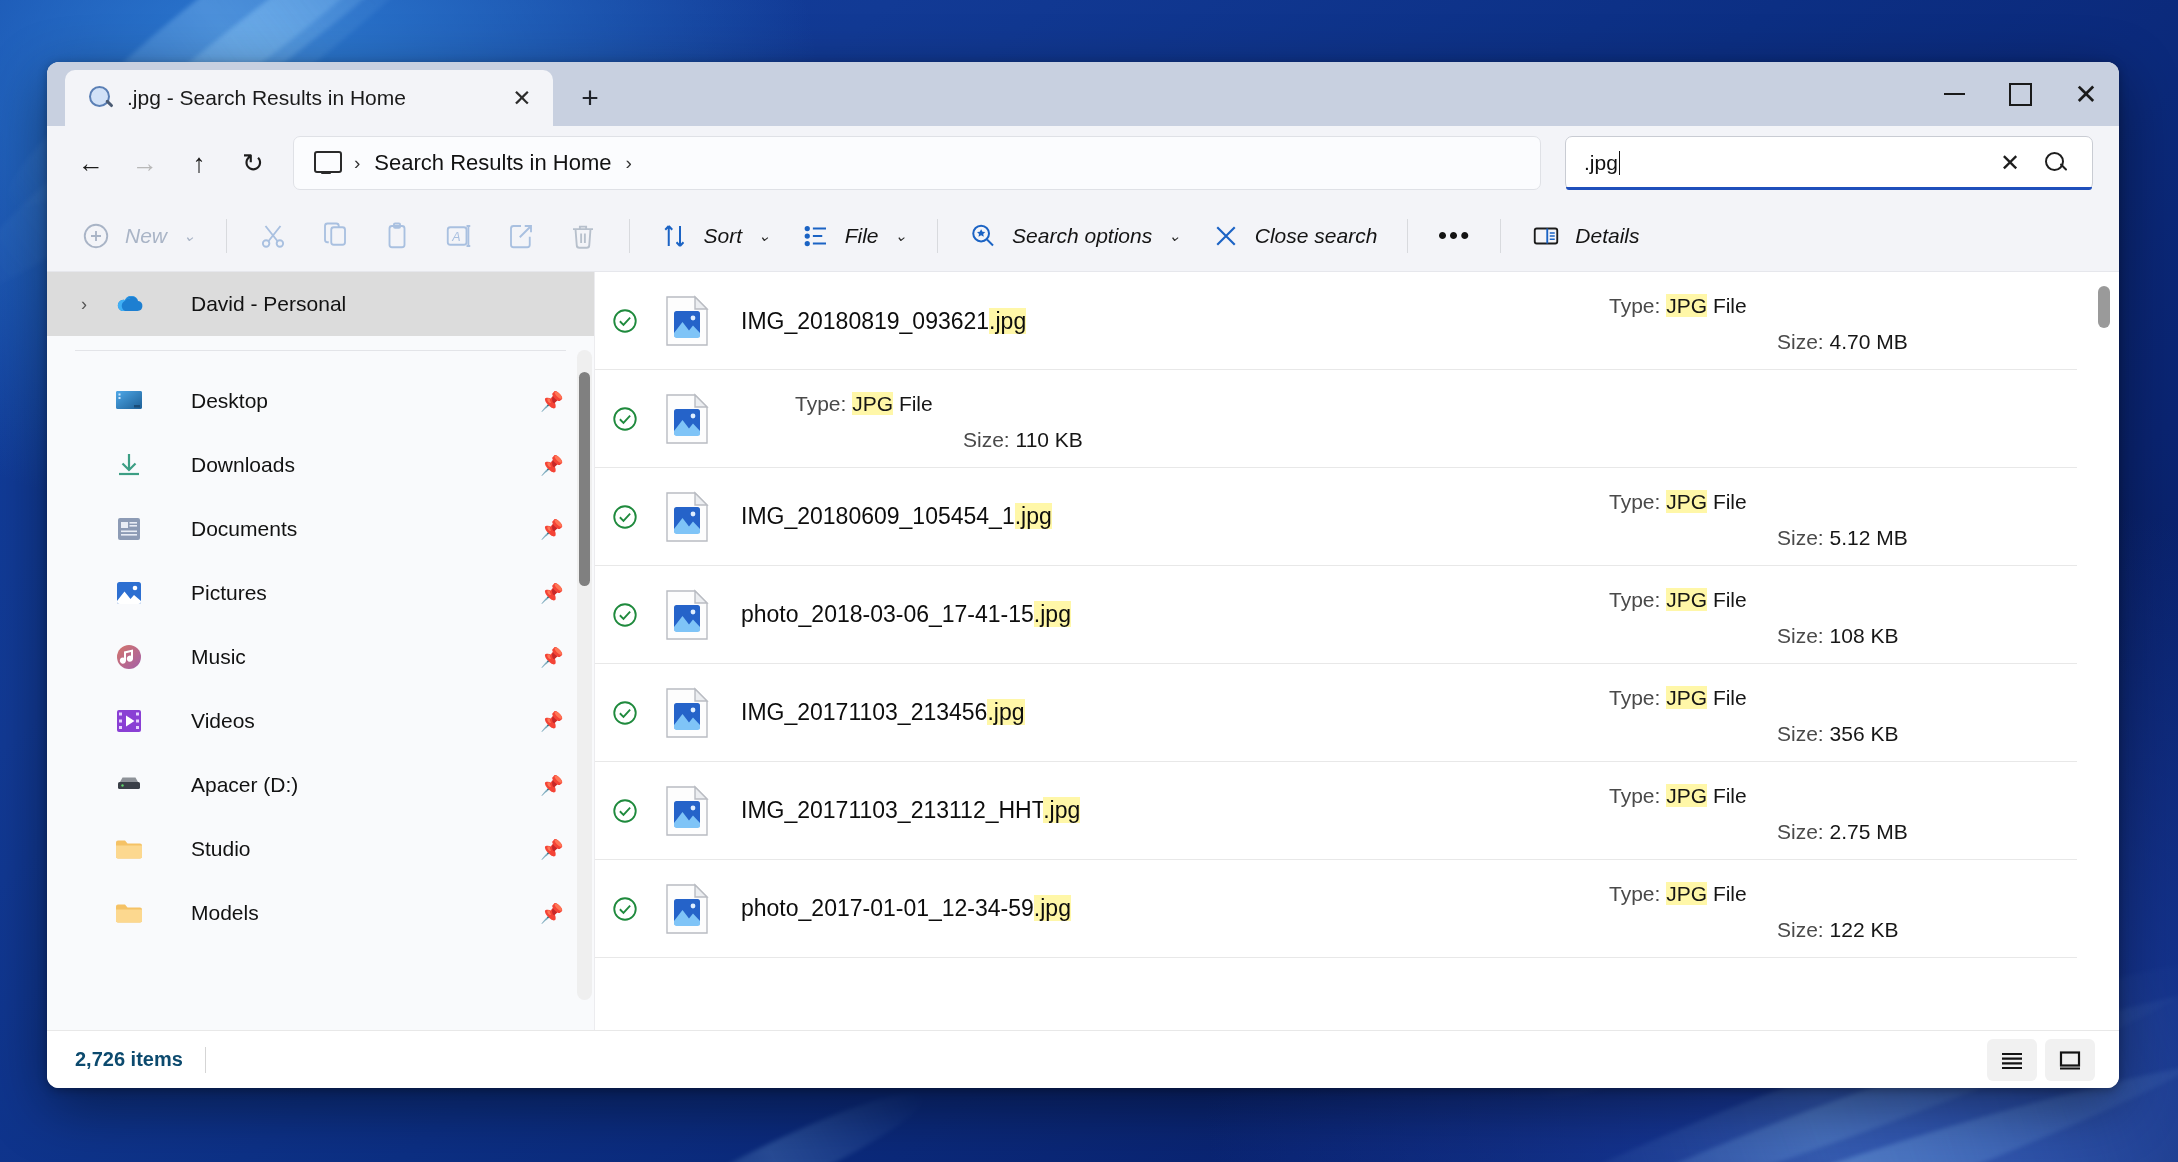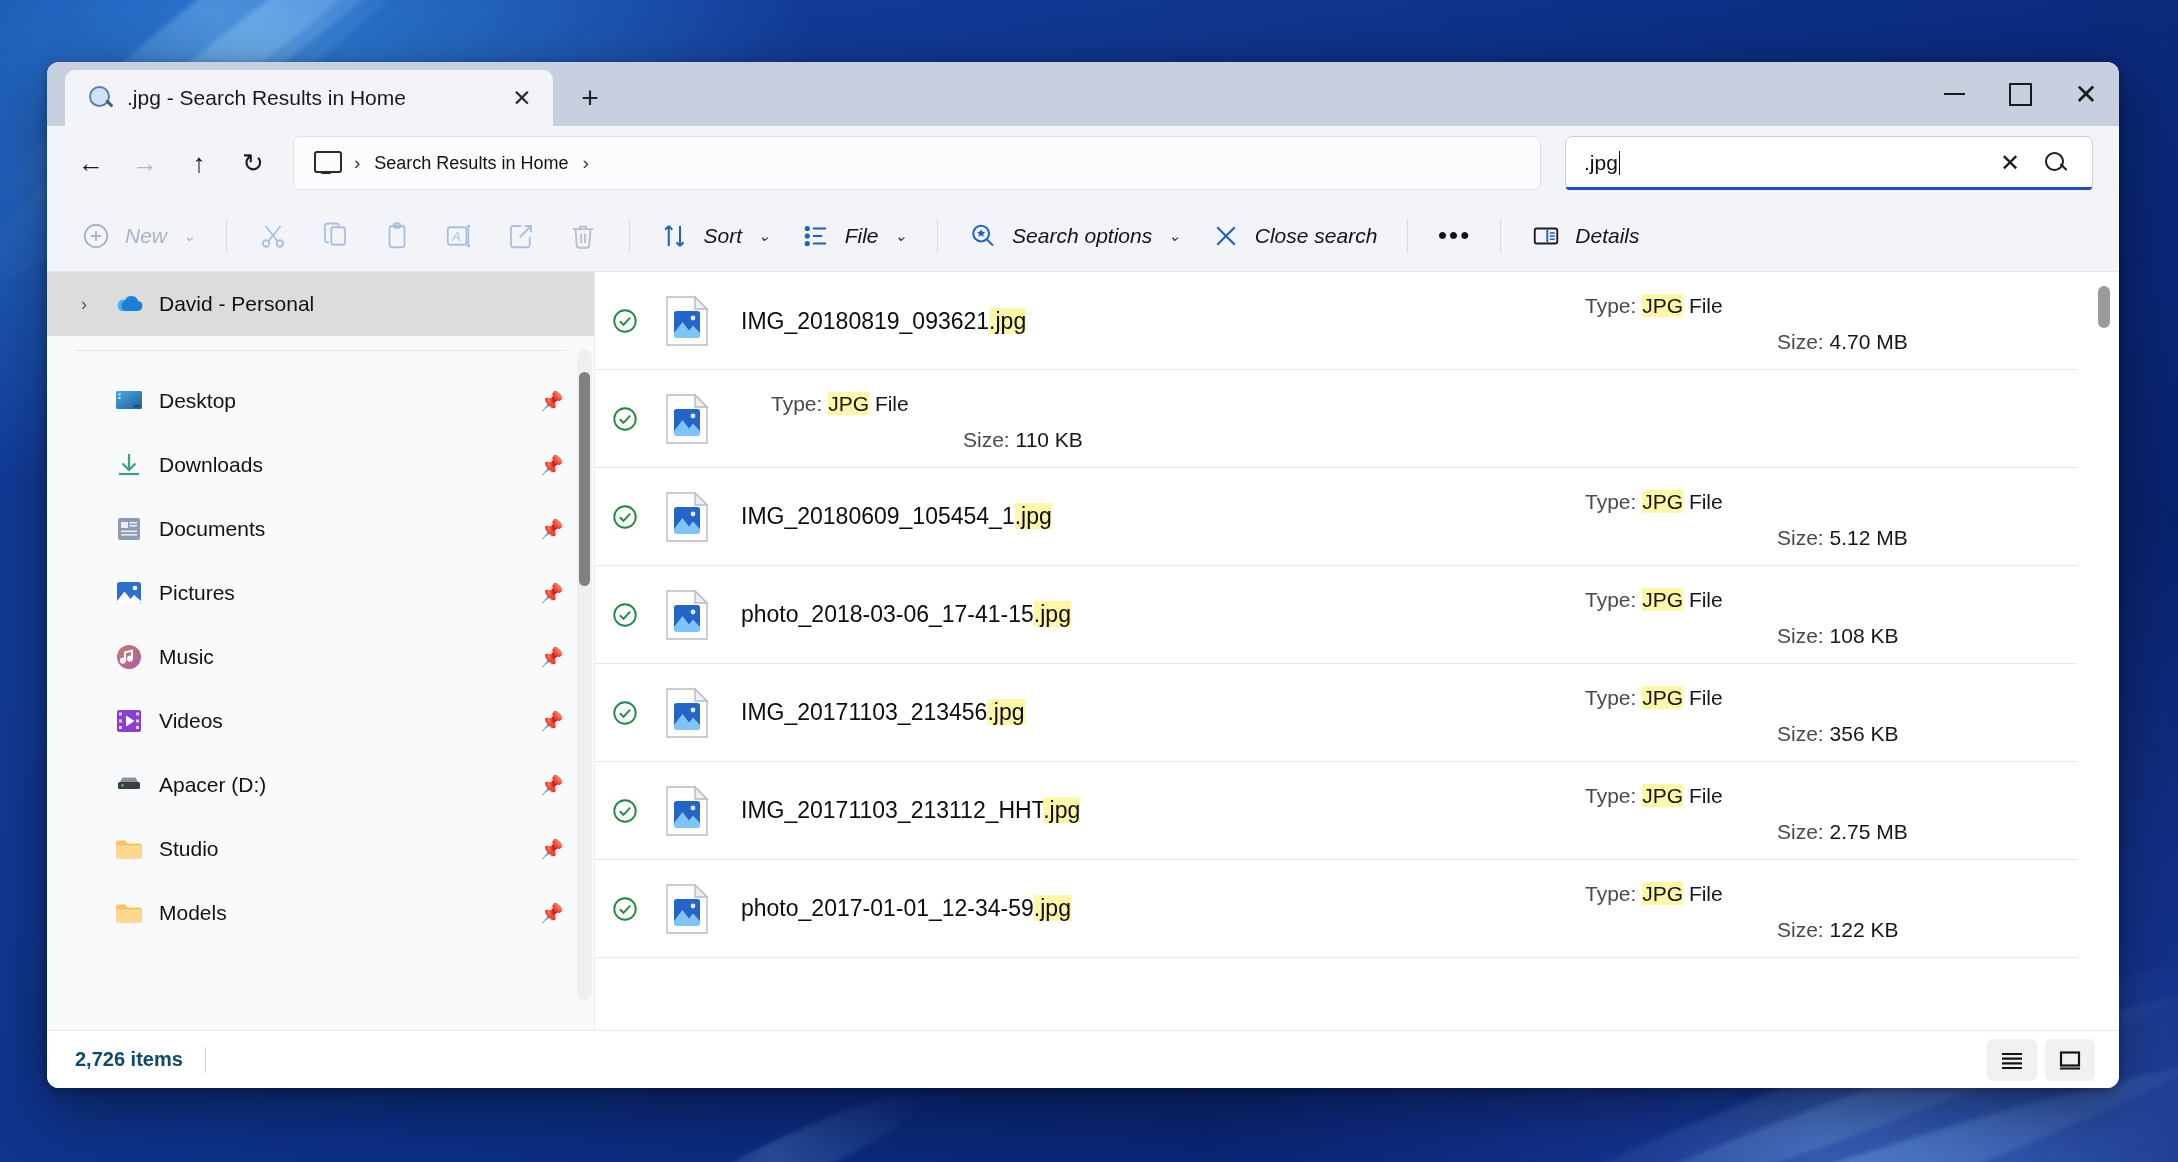--- a/index.html
+++ b/index.html
@@ -115,21 +115,21 @@
   }
   .crumb-pc::before {
     content: ""; position: absolute; left: 2px; top: 0;
     width: 24px; height: 18px; border: 2px solid #2a2a2a; border-radius: 3px;
   }
   .crumb-pc::after {
     content: ""; position: absolute; left: 9px; top: 20px;
     width: 10px; height: 3px; background: #2a2a2a; border-radius: 1px;
   }
   .crumb-chev { font-size: 19px; color: #333; font-weight: 400; }
-  .crumb-text { font-size: 18px; color: #121212; }
+  .crumb-text { font-size: 22px; color: #121212; }
   .searchbox {
     width: 528px; height: 54px; position: relative;
     background: #ffffff; border: 1px solid #c9ccd3; border-radius: 7px;
     display: flex; align-items: center; padding: 0 16px 0 18px; gap: 6px;
     flex: 0 0 auto;
   }
   .searchbox::after {
     content: ""; position: absolute; left: 0; right: 0; bottom: -1px;
     height: 3px; background: #1f4fbb; border-radius: 0 0 3px 3px;
   }
@@ -178,21 +178,21 @@
     overflow: hidden; flex: 0 0 auto;
   }
   .sb-row {
     height: 64px; display: flex; align-items: center;
     padding: 0 28px 0 22px; gap: 14px; font-size: 21px; color: #121212;
     flex: 0 0 auto;
   }
   .sb-row.hover { background: #dcdcdc; }
   .sb-exp { width: 30px; font-size: 18px; color: #555; flex: 0 0 auto; text-align: center; }
   .sb-ico { width: 32px; height: 32px; flex: 0 0 auto; display: block; }
-  .sb-label { flex: 1; white-space: nowrap; overflow: hidden; text-overflow: ellipsis; }
+  .sb-label { flex: 1; white-space: nowrap; overflow: hidden; text-overflow: ellipsis; margin-left: 32px; }
   .sb-pin { width: 26px; flex: 0 0 auto; color: #6b7280; font-size: 19px; line-height: 1; }
   .sb-sep { height: 1px; background: #e3e4e8; margin: 14px 28px 18px 28px; flex: 0 0 auto; }
   .sb-scroll {
     position: absolute; right: 4px; top: 100px;
     width: 11px; height: 214px; background: #808080; border-radius: 6px;
   }
   .sb-track {
     position: absolute; right: 2px; top: 78px; bottom: 30px;
     width: 15px; background: #efefef; border-radius: 8px;
   }
@@ -215,21 +215,21 @@
   .sync svg { width: 28px; height: 28px; display: block; }
   .fileicon { width: 72px; flex: 0 0 auto; display: flex; align-items: center; justify-content: center; }
   .fileicon svg { width: 44px; height: 52px; display: block; }
   .fname {
     flex: 1; font-size: 23px; color: #0d0d0d; white-space: nowrap;
     overflow: hidden; text-overflow: ellipsis; padding-left: 18px;
   }
   .hl { background: #fff7a8; }
   .meta { width: 540px; flex: 0 0 auto; position: relative; height: 98px; }
   .meta-type {
-    position: absolute; left: 48px; top: 22px;
+    position: absolute; left: 72px; top: 22px;
     font-size: 21px; color: #4a4a4a; white-space: nowrap;
   }
   .meta-type .val { color: #161616; }
   .meta-size {
     position: absolute; left: 240px; top: 58px;
     font-size: 21px; color: #4a4a4a; white-space: nowrap;
   }
   .meta-size .val { color: #161616; }
 
   .list-scroll-track {

